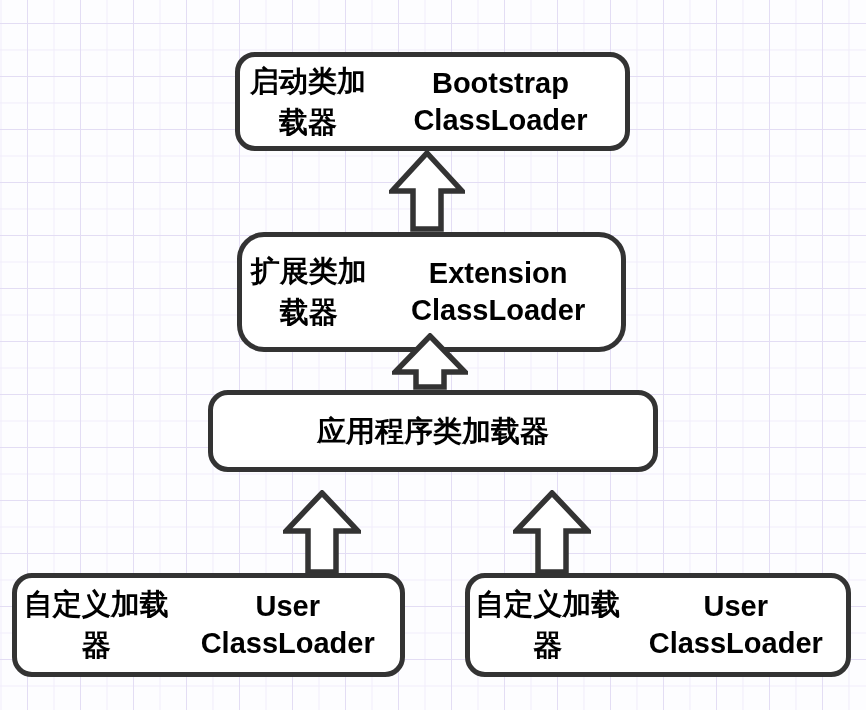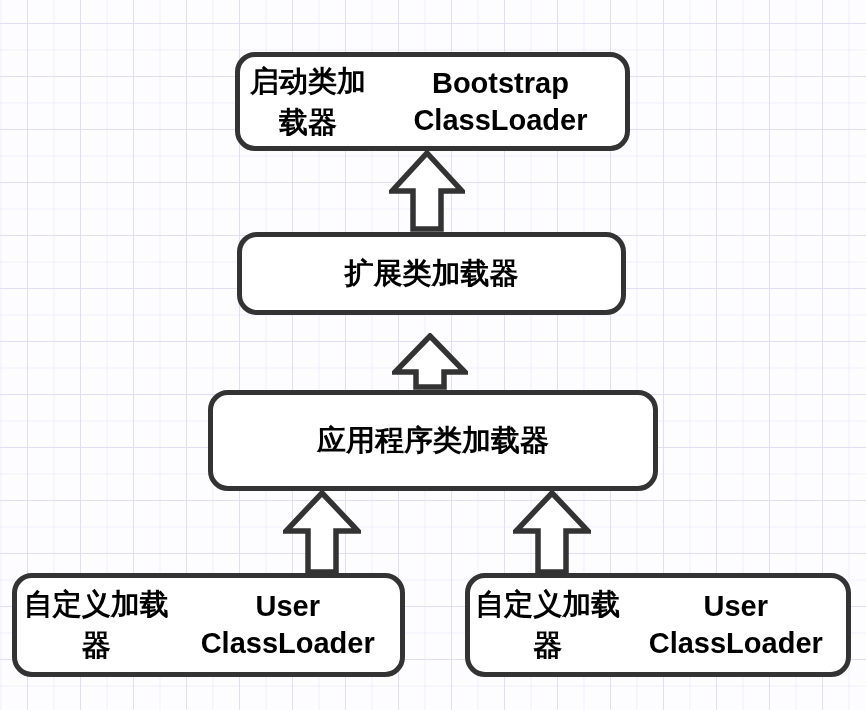--- a/index.html
+++ b/index.html
@@ -56,22 +56,22 @@
     position: absolute;
     right: 8px;
     bottom: 6px;
     font-size: 19px;
     color: #a6a6a6;
     font-weight: normal;
     letter-spacing: 0.5px;
   }
   
   #node-bootstrap   { left: 235px; top: 52px;  width: 395px; height: 99px;  }
-  #node-extension   { left: 237px; top: 232px; width: 389px; height: 83px; }
-  #node-application { left: 208px; top: 390px; width: 450px; height: 101px; }
+  #node-extension   { left: 237px; top: 232px; width: 389px; height: 120px; border-radius: 27px; }
+  #node-application { left: 208px; top: 390px; width: 450px; height: 82px; }
   #node-user-left   { left: 12px;  top: 573px; width: 393px; height: 104px; }
   #node-user-right  { left: 465px; top: 573px; width: 386px; height: 104px; }
   #arrow-ext-boot   { left: 389px; top: 150px; }
   #arrow-app-ext    { left: 392px; top: 333px; }
   #arrow-userl-app  { left: 283px; top: 490px; }
   #arrow-userr-app  { left: 513px; top: 490px; }
 </style>
 </head>
 <body>
 
@@ -81,20 +81,21 @@
     <span class="zh">启动类加载器</span>
     <span class="en">Bootstrap ClassLoader</span>
   </div>
 
   <svg class="arrow" id="arrow-ext-boot" width="76" height="82" viewBox="0 0 76 82">
     <polygon points="38,3 73,41 52,41 52,79 24,79 24,41 3,41" fill="#ffffff" stroke="#333333" stroke-width="5.5" stroke-linejoin="miter"></polygon>
   </svg>
 
   <div class="node" id="node-extension">
     <span class="zh">扩展类加载器</span>
+    <span class="en">Extension ClassLoader</span>
   </div>
 
   <svg class="arrow" id="arrow-app-ext" width="76" height="57" viewBox="0 0 76 57">
     <polygon points="38,3 73,39 52,39 52,54 24,54 24,39 3,39" fill="#ffffff" stroke="#333333" stroke-width="5.5" stroke-linejoin="miter"></polygon>
   </svg>
 
   <div class="node" id="node-application">
     <span class="zh">应用程序类加载器</span>
   </div>
 

